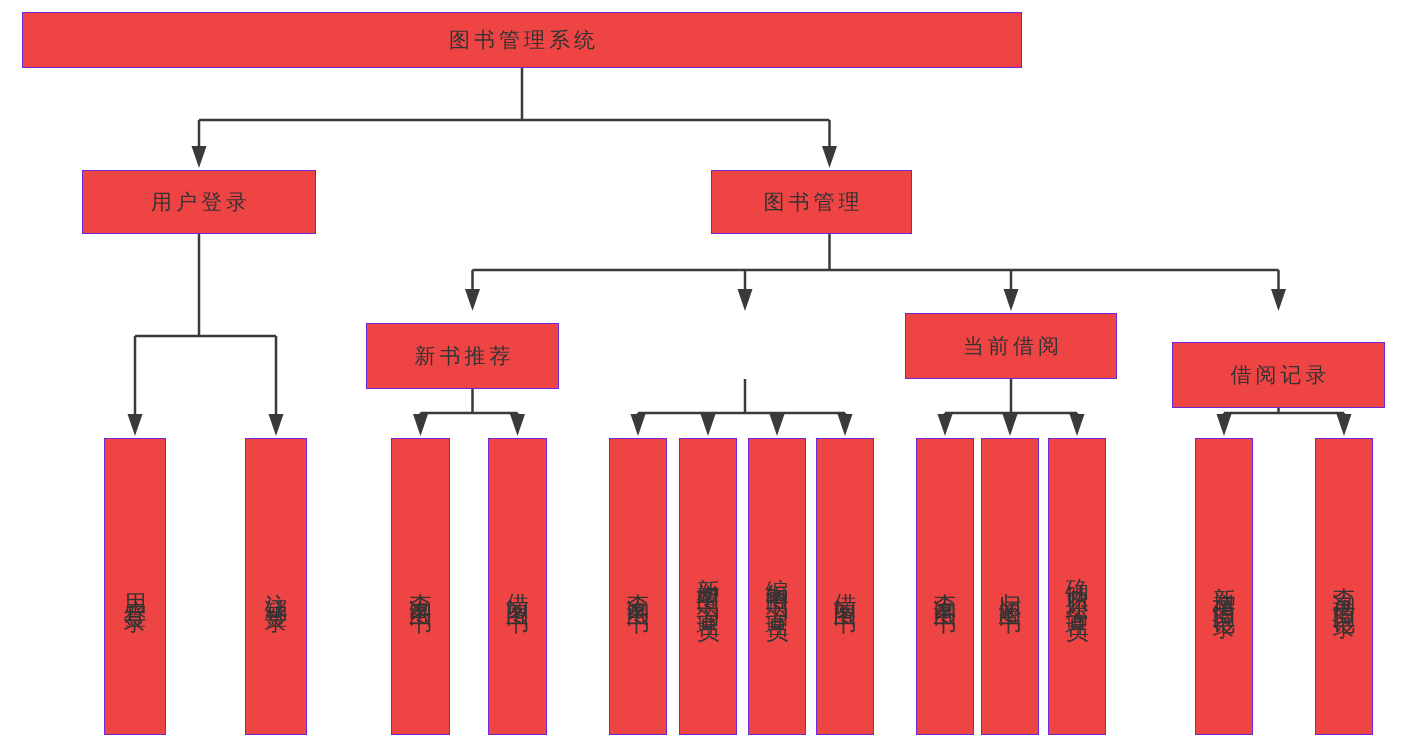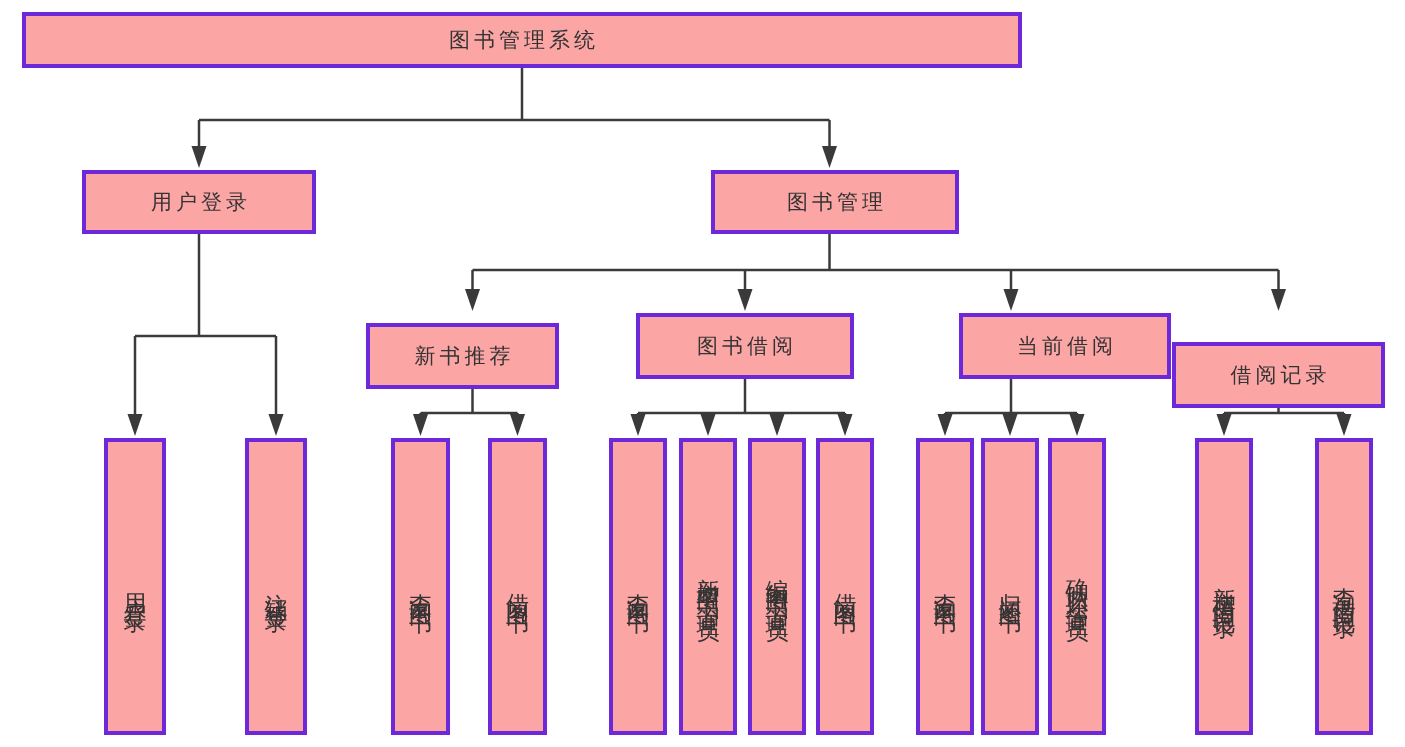--- a/index.html
+++ b/index.html
@@ -17,22 +17,22 @@
   }
   #wires {
     position: absolute;
     left: 0;
     top: 0;
     pointer-events: none;
   }
   .box {
     position: absolute;
     box-sizing: border-box;
-    background: #fca5a5;
-    border: 4px solid #6d28d9;
+    background: #ef4444;
+    border: 1px solid #6d28d9;
     color: #333333;
     display: flex;
     align-items: center;
     justify-content: center;
     text-align: center;
   }
   .box.h {
     font-size: 21px;
     letter-spacing: 4px;
     text-indent: 4px; 
@@ -111,25 +111,24 @@
       <line x1="1224" y1="413" x2="1344" y2="413" stroke="#3a3a3a" stroke-width="2.5"></line>
       <line x1="1224" y1="413" x2="1224" y2="422" stroke="#3a3a3a" stroke-width="2.5"></line>
       <polygon points="1216.5,414 1231.5,414 1224,436" fill="#3a3a3a"></polygon>
       <line x1="1344" y1="413" x2="1344" y2="422" stroke="#3a3a3a" stroke-width="2.5"></line>
       <polygon points="1336.5,414 1351.5,414 1344,436" fill="#3a3a3a"></polygon>
     </svg>
 
   <div class="box h" id="n-root" style="left: 22px; top: 12px; width: 1000px; height: 56px;">图书管理系统</div>
 
   <div class="box h" id="n-user-login" style="left: 82px; top: 170px; width: 234px; height: 64px;">用户登录</div>
-  <div class="box h" id="n-book-management" style="left: 711px; top: 170px; width: 248px; height: 64px;">图书管理</div>
+  <div class="box h" id="n-book-management" style="left: 711px; top: 170px; width: 201px; height: 64px;">图书管理</div>
 
   <div class="box h" id="n-new-book-recommend" style="left: 366px; top: 323px; width: 193px; height: 66px;">新书推荐</div>
-  <div class="box h" id="n-book-borrowing" style="left: 636px; top: 313px; width: 218px; height: 66px;">图书借阅</div>
-  <div class="box h" id="n-current-borrowing" style="left: 959px; top: 313px; width: 212px; height: 66px;">当前借阅</div>
+  <div class="box h" id="n-current-borrowing" style="left: 905px; top: 313px; width: 212px; height: 66px;">当前借阅</div>
   <div class="box h" id="n-borrowing-records" style="left: 1172px; top: 313px; width: 213px; height: 66px; margin-top: 29px;">借阅记录</div>
 
   <div class="box v" id="n-user-login-action" style="left: 104px; top: 438px; width: 62px; height: 297px;">用户登录</div>
   <div class="box v" id="n-logout-action" style="left: 245px; top: 438px; width: 62px; height: 297px;">注销登录</div>
   <div class="box v" id="n-query-books-recommend" style="left: 391px; top: 438px; width: 59px; height: 297px;">查询图书</div>
   <div class="box v" id="n-borrow-books-recommend" style="left: 488px; top: 438px; width: 59px; height: 297px;">借阅图书</div>
   <div class="box v" id="n-query-books-borrowing" style="left: 609px; top: 438px; width: 58px; height: 297px;">查询图书</div>
   <div class="box v" id="n-add-books-admin" style="left: 679px; top: 438px; width: 58px; height: 297px;">新增图书（管理员）</div>
   <div class="box v" id="n-edit-books-admin" style="left: 748px; top: 438px; width: 58px; height: 297px;">编辑图书（管理员）</div>
   <div class="box v" id="n-borrow-books-borrowing" style="left: 816px; top: 438px; width: 58px; height: 297px;">借阅图书</div>

